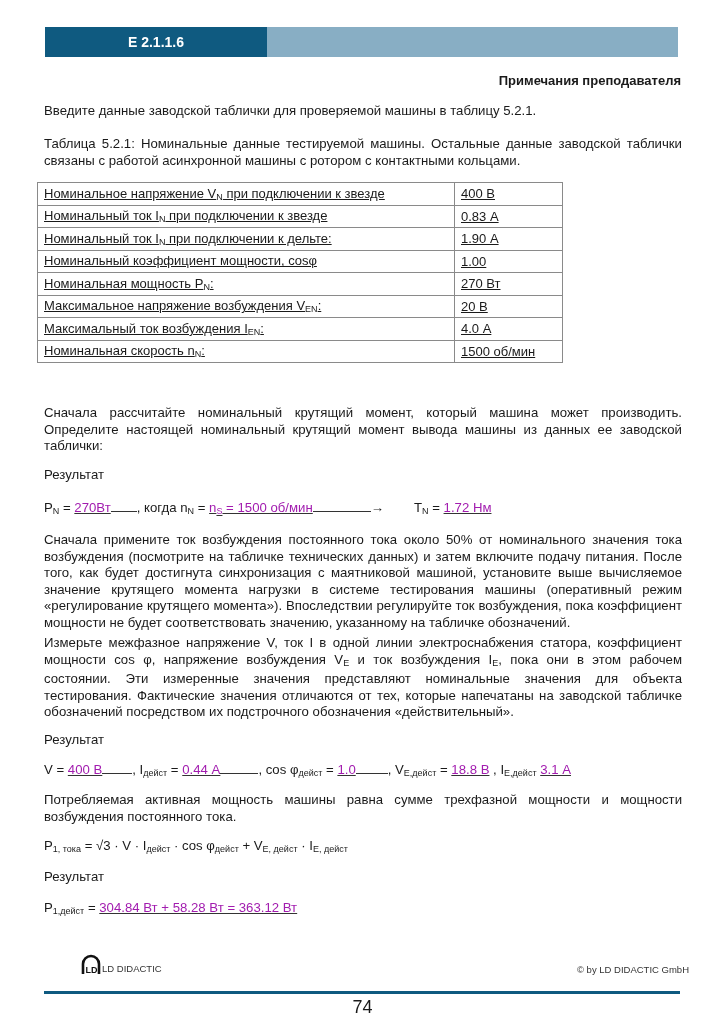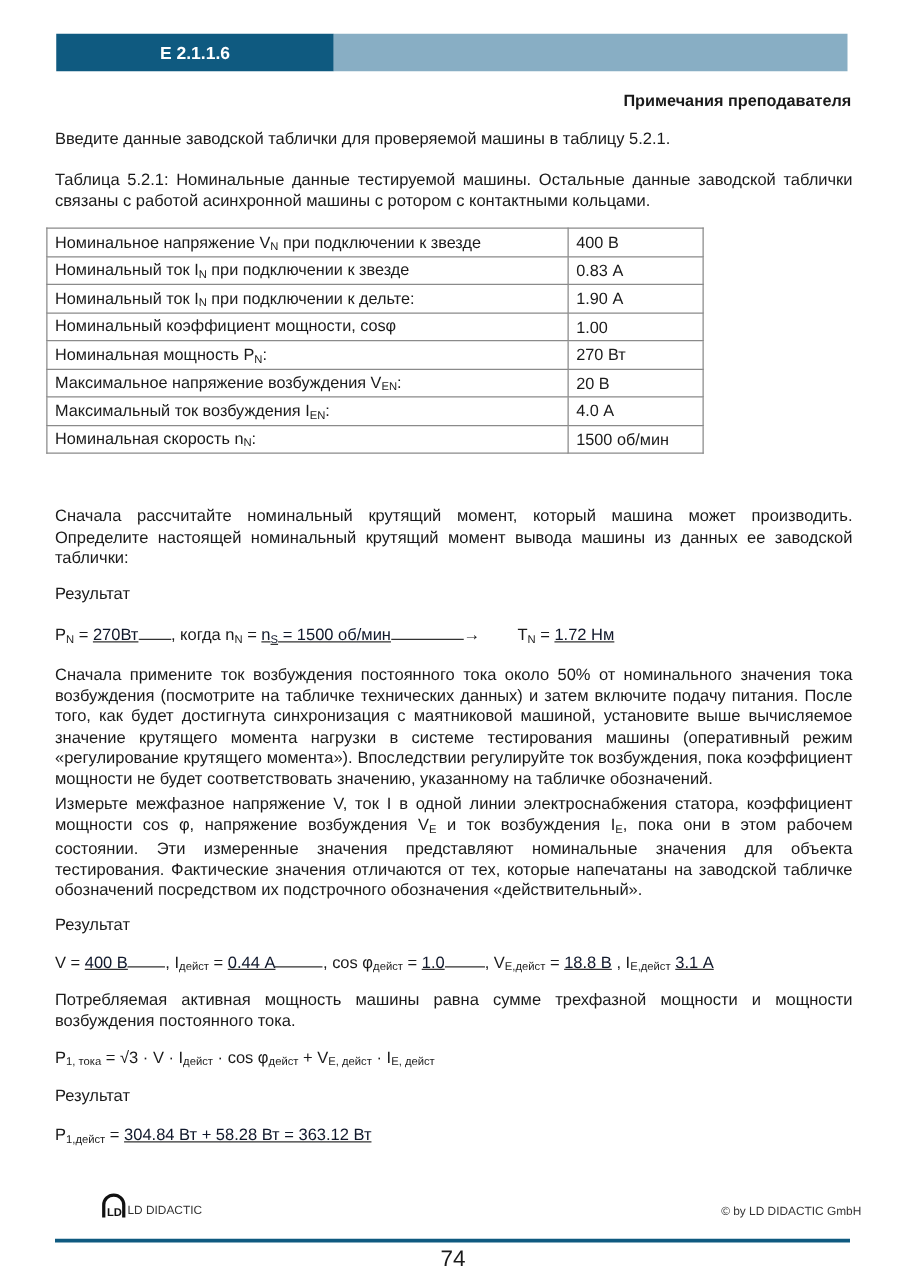--- a/index.html
+++ b/index.html
@@ -7,36 +7,36 @@
       width: 725px; height: 1024px; position: relative; overflow: hidden;
       font-family: "Liberation Sans", sans-serif; color: #1a1a1a; font-size: 13.2px;
     }
     .header-bar { position: absolute; left: 45px; top: 27px; width: 633px; height: 30px; display: flex; }
     .header-dark { width: 222px; height: 100%; background: #0f5a80; display: flex; align-items: center; justify-content: center; color: #fff; font-weight: bold; font-size: 14px; }
     .header-light { flex: 1; height: 100%; background: #88aec4; }
     .notes-title { position: absolute; right: 44px; top: 73px; font-weight: bold; font-size: 13px; }
     .para { position: absolute; left: 44px; width: 638px; line-height: 16.5px; text-align: justify; }
     .p1 { top: 103px; }
     .p2 { top: 136px; }
-    table.specs { position: absolute; left: 37px; top: 182px; width: 526px; border-collapse: collapse; font-size: 13px; }
+    table.specs { position: absolute; left: 37px; top: 182px; width: 526px; border-collapse: collapse; font-size: 13px; text-decoration: underline; }
     table.specs td { border: 1px solid #8a8a8a; height: 21.5px; padding: 0 6px; }
     table.specs td.lbl { width: 404px; }
     sub { font-size: 9px; vertical-align: -2px; }
     .p3 { top: 405px; }
     .res1 { top: 467px; }
     .eq1 { top: 500px; }
     .p4 { top: 532px; }
     .p5 { top: 635px; }
     .res2 { top: 732px; }
     .eq2 { top: 762px; }
     .p6 { top: 792px; }
     .eq3 { top: 838px; }
     .res3 { top: 869px; }
     .eq4 { top: 900px; }
-    .ans { color: #0f172a; text-decoration: underline; text-decoration-color: #333; }
+    .ans { color: #a21caf; text-decoration: underline; text-decoration-color: #333; }
     .blank { display: inline-block; border-bottom: 1px solid #333; height: 11px; vertical-align: baseline; }
     .footer-logo { position: absolute; left: 46px; top: 954px; display: flex; align-items: flex-end; margin-left: 35px; }
     .logo-mark { width: 20px; height: 22px; position: relative; }
     .logo-text { font-size: 9.5px; color: #333; margin-left: 1px; margin-bottom: 2px; }
     .copyright { position: absolute; right: 36px; top: 964px; font-size: 9.5px; color: #333; }
     .footer-rule { position: absolute; left: 44px; top: 991px; width: 636px; height: 3px; background: #0f5a80; }
     .page-num { position: absolute; left: 0; width: 725px; top: 997px; text-align: center; font-size: 18px; }
   </style>
 </head>
 <body>

